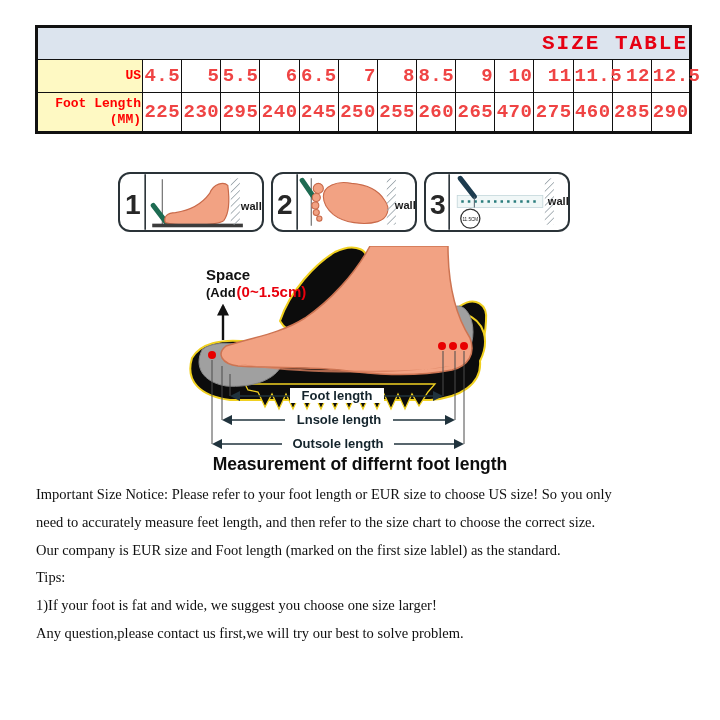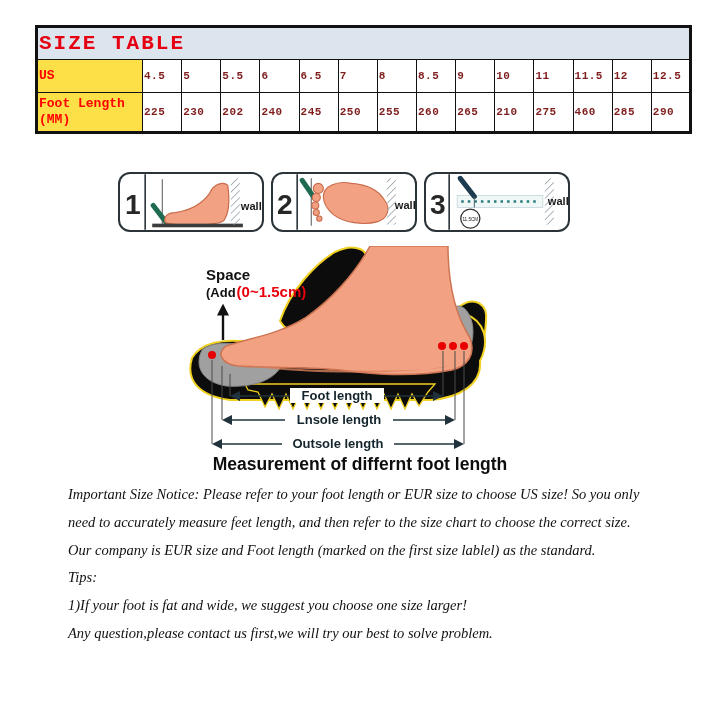--- a/index.html
+++ b/index.html
@@ -3,47 +3,47 @@
 <meta charset="utf-8">
 <style>
   html,body{margin:0;padding:0;background:#fff;}
   .canvas{position:relative;width:720px;height:720px;background:#ffffff;overflow:hidden;
           font-family:"Liberation Sans",sans-serif;}
 
   
   table.size{position:absolute;left:35px;top:25px;width:657px;border-collapse:collapse;
              table-layout:fixed;border:3px solid #111;}
   table.size col.hdr{width:106px;}
-  table.size th,table.size td{border:1.5px solid #111;text-align:left;vertical-align:middle;
+  table.size th,table.size td{border:1.5px solid #111;text-align:right;vertical-align:middle;
              font-family:"Liberation Mono","DejaVu Sans Mono",monospace;font-weight:bold;}
   th.table-title{background:#dce4ee;color:#e60012;font-size:21px;letter-spacing:2px;
              height:29px;border-bottom:2px solid #111;}
-  table.size tbody th{background:#fde047;color:#ff0000;font-size:13px;white-space:pre-line;line-height:1.25;}
-  table.size tbody td{background:#fff;color:#7f1d1d;font-size:11px;letter-spacing:0.5px;height:30px;}
+  table.size tbody th{background:#fef9c3;color:#ff0000;font-size:13px;white-space:pre-line;line-height:1.25;}
+  table.size tbody td{background:#fff;color:#ef4444;font-size:19px;letter-spacing:0.5px;height:30px;}
   table.size tbody tr:nth-child(2) th{height:36px;}
 
   
   .panels{position:absolute;left:118px;top:172px;width:452px;height:60px;display:flex;gap:7px;}
   .panel{width:146px;height:60px;border:2.5px solid #2a3338;border-radius:12px;background:#fff;
          box-sizing:border-box;overflow:hidden;}
   .panel svg{display:block;width:100%;height:100%;}
   .step-num{font-family:"Liberation Sans",sans-serif;font-weight:bold;fill:#272727;}
   .wall-txt{font-family:"Liberation Sans",sans-serif;font-weight:bold;fill:#1b1b1b;}
 
   
   .foot-diagram{position:absolute;left:130px;top:246px;width:460px;height:212px;}
   .dim-label{font-family:"Liberation Sans",sans-serif;font-weight:bold;fill:#14242c;}
   .space-black{font-family:"Liberation Sans",sans-serif;font-weight:bold;fill:#111;}
   .space-red{font-family:"Liberation Sans",sans-serif;font-weight:bold;fill:#e8000d;}
 
   
   .measure-heading{position:absolute;left:0;top:454px;width:720px;text-align:center;
          font-family:"Liberation Sans",sans-serif;font-weight:bold;font-size:17.5px;color:#0e0e0e;}
-  .notice{position:absolute;left:68px;top:481px;width:640px;
-         font-family:"Liberation Serif","DejaVu Serif",serif;font-size:14.5px;color:#101010;font-style:italic;}
+  .notice{position:absolute;left:36px;top:481px;width:640px;
+         font-family:"Liberation Serif","DejaVu Serif",serif;font-size:14.5px;color:#101010;}
   .notice div{height:27.8px;line-height:27.8px;white-space:nowrap;}
 </style>
 </head>
 <body>
 
 <div class="canvas">
 
   <table class="size">
     <colgroup>
         <col class="hdr">
@@ -70,28 +70,28 @@
           <td>11</td>
           <td>11.5</td>
           <td>12</td>
           <td>12.5</td>
         </tr>
         <tr>
           <th>Foot Length
 (MM)</th>
           <td>225</td>
           <td>230</td>
-          <td>202</td>
+          <td>295</td>
           <td>240</td>
           <td>245</td>
           <td>250</td>
           <td>255</td>
           <td>260</td>
           <td>265</td>
-          <td>210</td>
+          <td>470</td>
           <td>275</td>
           <td>460</td>
           <td>285</td>
           <td>290</td>
         </tr>
       </tbody>
   </table>
 
   <div class="panels">
 

